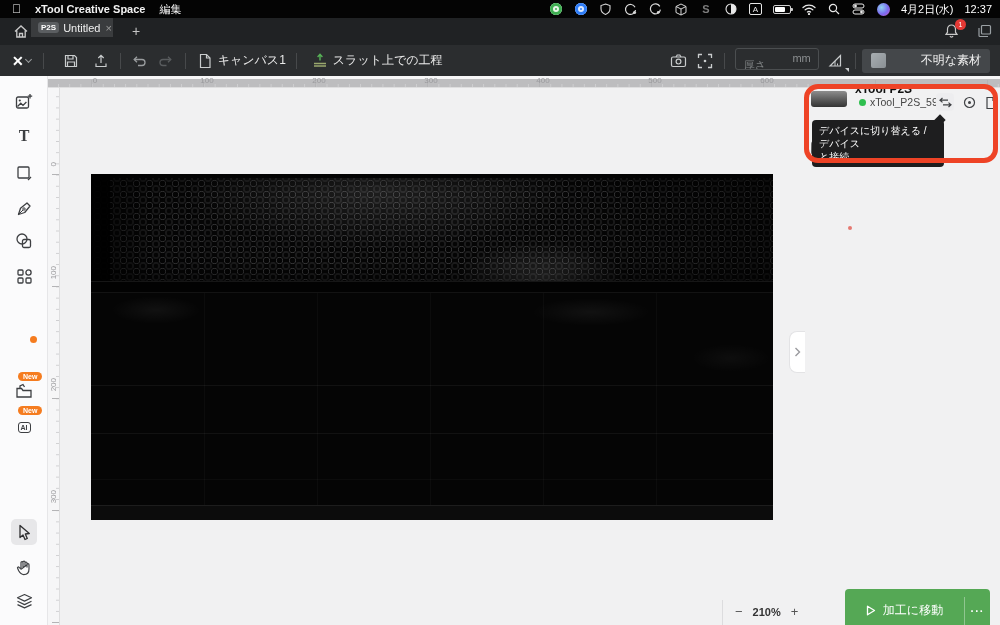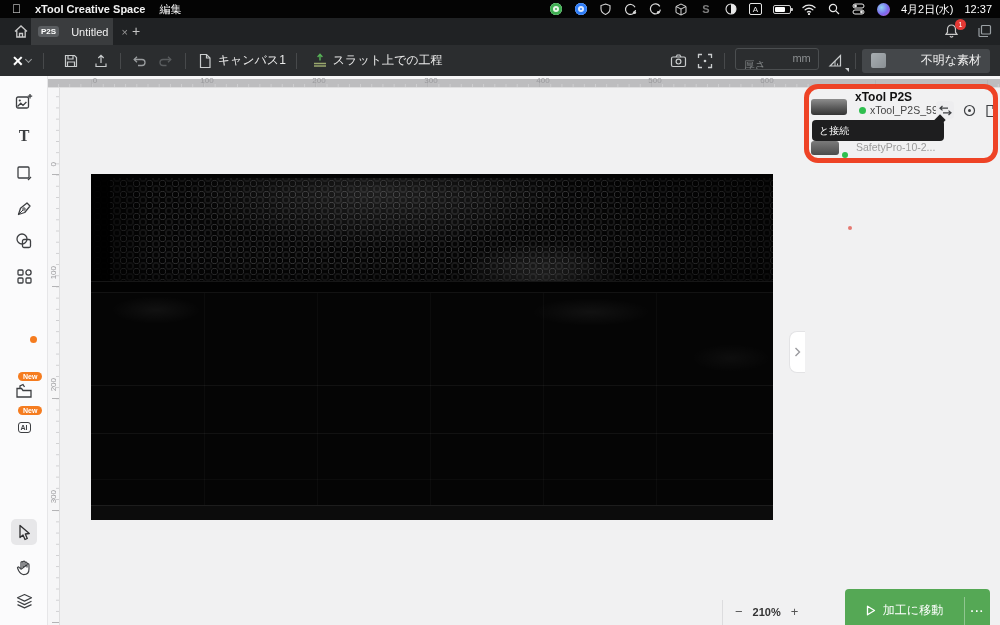--- a/index.html
+++ b/index.html
@@ -21,22 +21,22 @@
             display:flex; align-items:center; justify-content:center; color:#e8e8e8; }
   .batt { width:18px; height:9px; border:1px solid #cfcfcf; border-radius:2px; position:relative; }
   .batt::after { content:""; position:absolute; right:-3px; top:2px; width:2px; height:3px; background:#cfcfcf; border-radius:0 1px 1px 0; }
   .batt i { position:absolute; left:1px; top:1px; bottom:1px; width:60%; background:#fff; border-radius:1px; }
   .siri { background:radial-gradient(circle at 35% 35%, #8fd3f0, #7a6af0 55%, #d357b8); }
   .mb-date, .mb-time { font-size:11px; color:#fff; }
 
   
   .tabbar { position:absolute; left:0; top:18px; width:1000px; height:27px; background:#202224;
             display:flex; align-items:center; color:#d6d6d6; }
-  .tab { position:absolute; left:31px; top:0; height:27px; width:82px; background:#3a3c3e;
-         display:flex; align-items:center; gap:12px; padding:4px 7px; }
+  .tab { position:absolute; left:31px; top:0; height:19px; width:82px; background:#3a3c3e;
+         display:flex; align-items:center; gap:4px; padding:4px 7px; }
   .tab-badge { background:#5b5e61; color:#fff; font-size:8px; padding:1px 3px; border-radius:3px; font-weight:bold; }
   .tab-title { font-size:11px; color:#f0f0f0; }
   .tab-close { color:#9a9a9a; font-size:11px; margin-left:1px; cursor:pointer; }
   .newtab { position:absolute; left:127px; top:4px; width:18px; height:18px; color:#c5c5c5; font-size:14px;
             display:flex; align-items:center; justify-content:center; }
   .bell-wrap { position:absolute; right:38px; top:5px; width:18px; height:18px; color:#c9c9c9; }
   .bell-badge { position:absolute; right:-4px; top:-4px; min-width:11px; height:11px; background:#e53935; color:#fff;
                 font-size:7px; border-radius:6px; display:flex; align-items:center; justify-content:center; padding:0 2px; }
   .winstack { position:absolute; right:8px; top:6px; color:#9aa0a4; }
 
@@ -117,21 +117,21 @@
   .vl { position:absolute; top:119px; width:1px; height:212px; background:rgba(255,255,255,0.03); }
   .glow { position:absolute; height:28px; background:radial-gradient(ellipse at center, rgba(255,255,255,0.05), transparent 70%); }
   .cam-bottom { position:absolute; left:0; top:331px; width:682px; height:15px; background:#0c0c0c; border-top:1px solid #1d1d1d; }
 
   
   .handle { position:absolute; left:789px; top:331px; width:16px; height:42px; background:#ffffff;
             border:1px solid #e3e3e5; border-right:none; border-radius:8px 0 0 8px;
             display:flex; align-items:center; justify-content:center; color:#9a9a9e; cursor:pointer; }
 
   
-  .dev-row { position:absolute; left:808px; top:88px; width:186px; height:32px; cursor:pointer; }
+  .dev-row { position:absolute; left:808px; top:80px; width:186px; height:32px; cursor:pointer; }
   .dev-thumb { position:absolute; left:3px; top:11px; width:36px; height:16px; border-radius:3px;
                background:linear-gradient(180deg,#8d8d8d,#5a5a5a 55%,#343434); }
   .dev-name { position:absolute; left:47px; top:2px; font-size:12px; font-weight:bold; color:#111; }
   .dev-dot { position:absolute; left:51px; top:19px; width:7px; height:7px; border-radius:50%; background:#2fbf4f; }
   .dev-id { position:absolute; left:62px; top:16px; font-size:10.5px; color:#454545; }
   .dev-ic { position:absolute; top:13px; width:18px; height:18px; display:flex; align-items:center;
             justify-content:center; color:#3f4144; cursor:pointer; }
   .dev-ic.switch { background:#ededef; border-radius:4px; }
   .dev2-row { position:absolute; left:808px; top:138px; width:186px; height:20px; }
   .dev2-thumb { position:absolute; left:3px; top:3px; width:28px; height:14px; border-radius:3px;
@@ -484,20 +484,21 @@
   </div>
 
   <div class="dev2-row">
     <span class="dev2-thumb"></span>
     <span class="dev2-dot"></span>
     <span class="dev2-id">SafetyPro-10-2...</span>
   </div>
 
   <span class="tooltip-caret"></span>
   <div class="tooltip">
+    <div>デバイスに切り替える / デバイス</div>
     <div>と接続</div>
   </div>
 
   <div class="redbox"></div>
   <span class="reddot"></span>
 
   <div class="bottom-div"></div>
   <div class="zoomctl">
     <span class="zbtn">−</span>
     <span class="zoom-val">210%</span>

